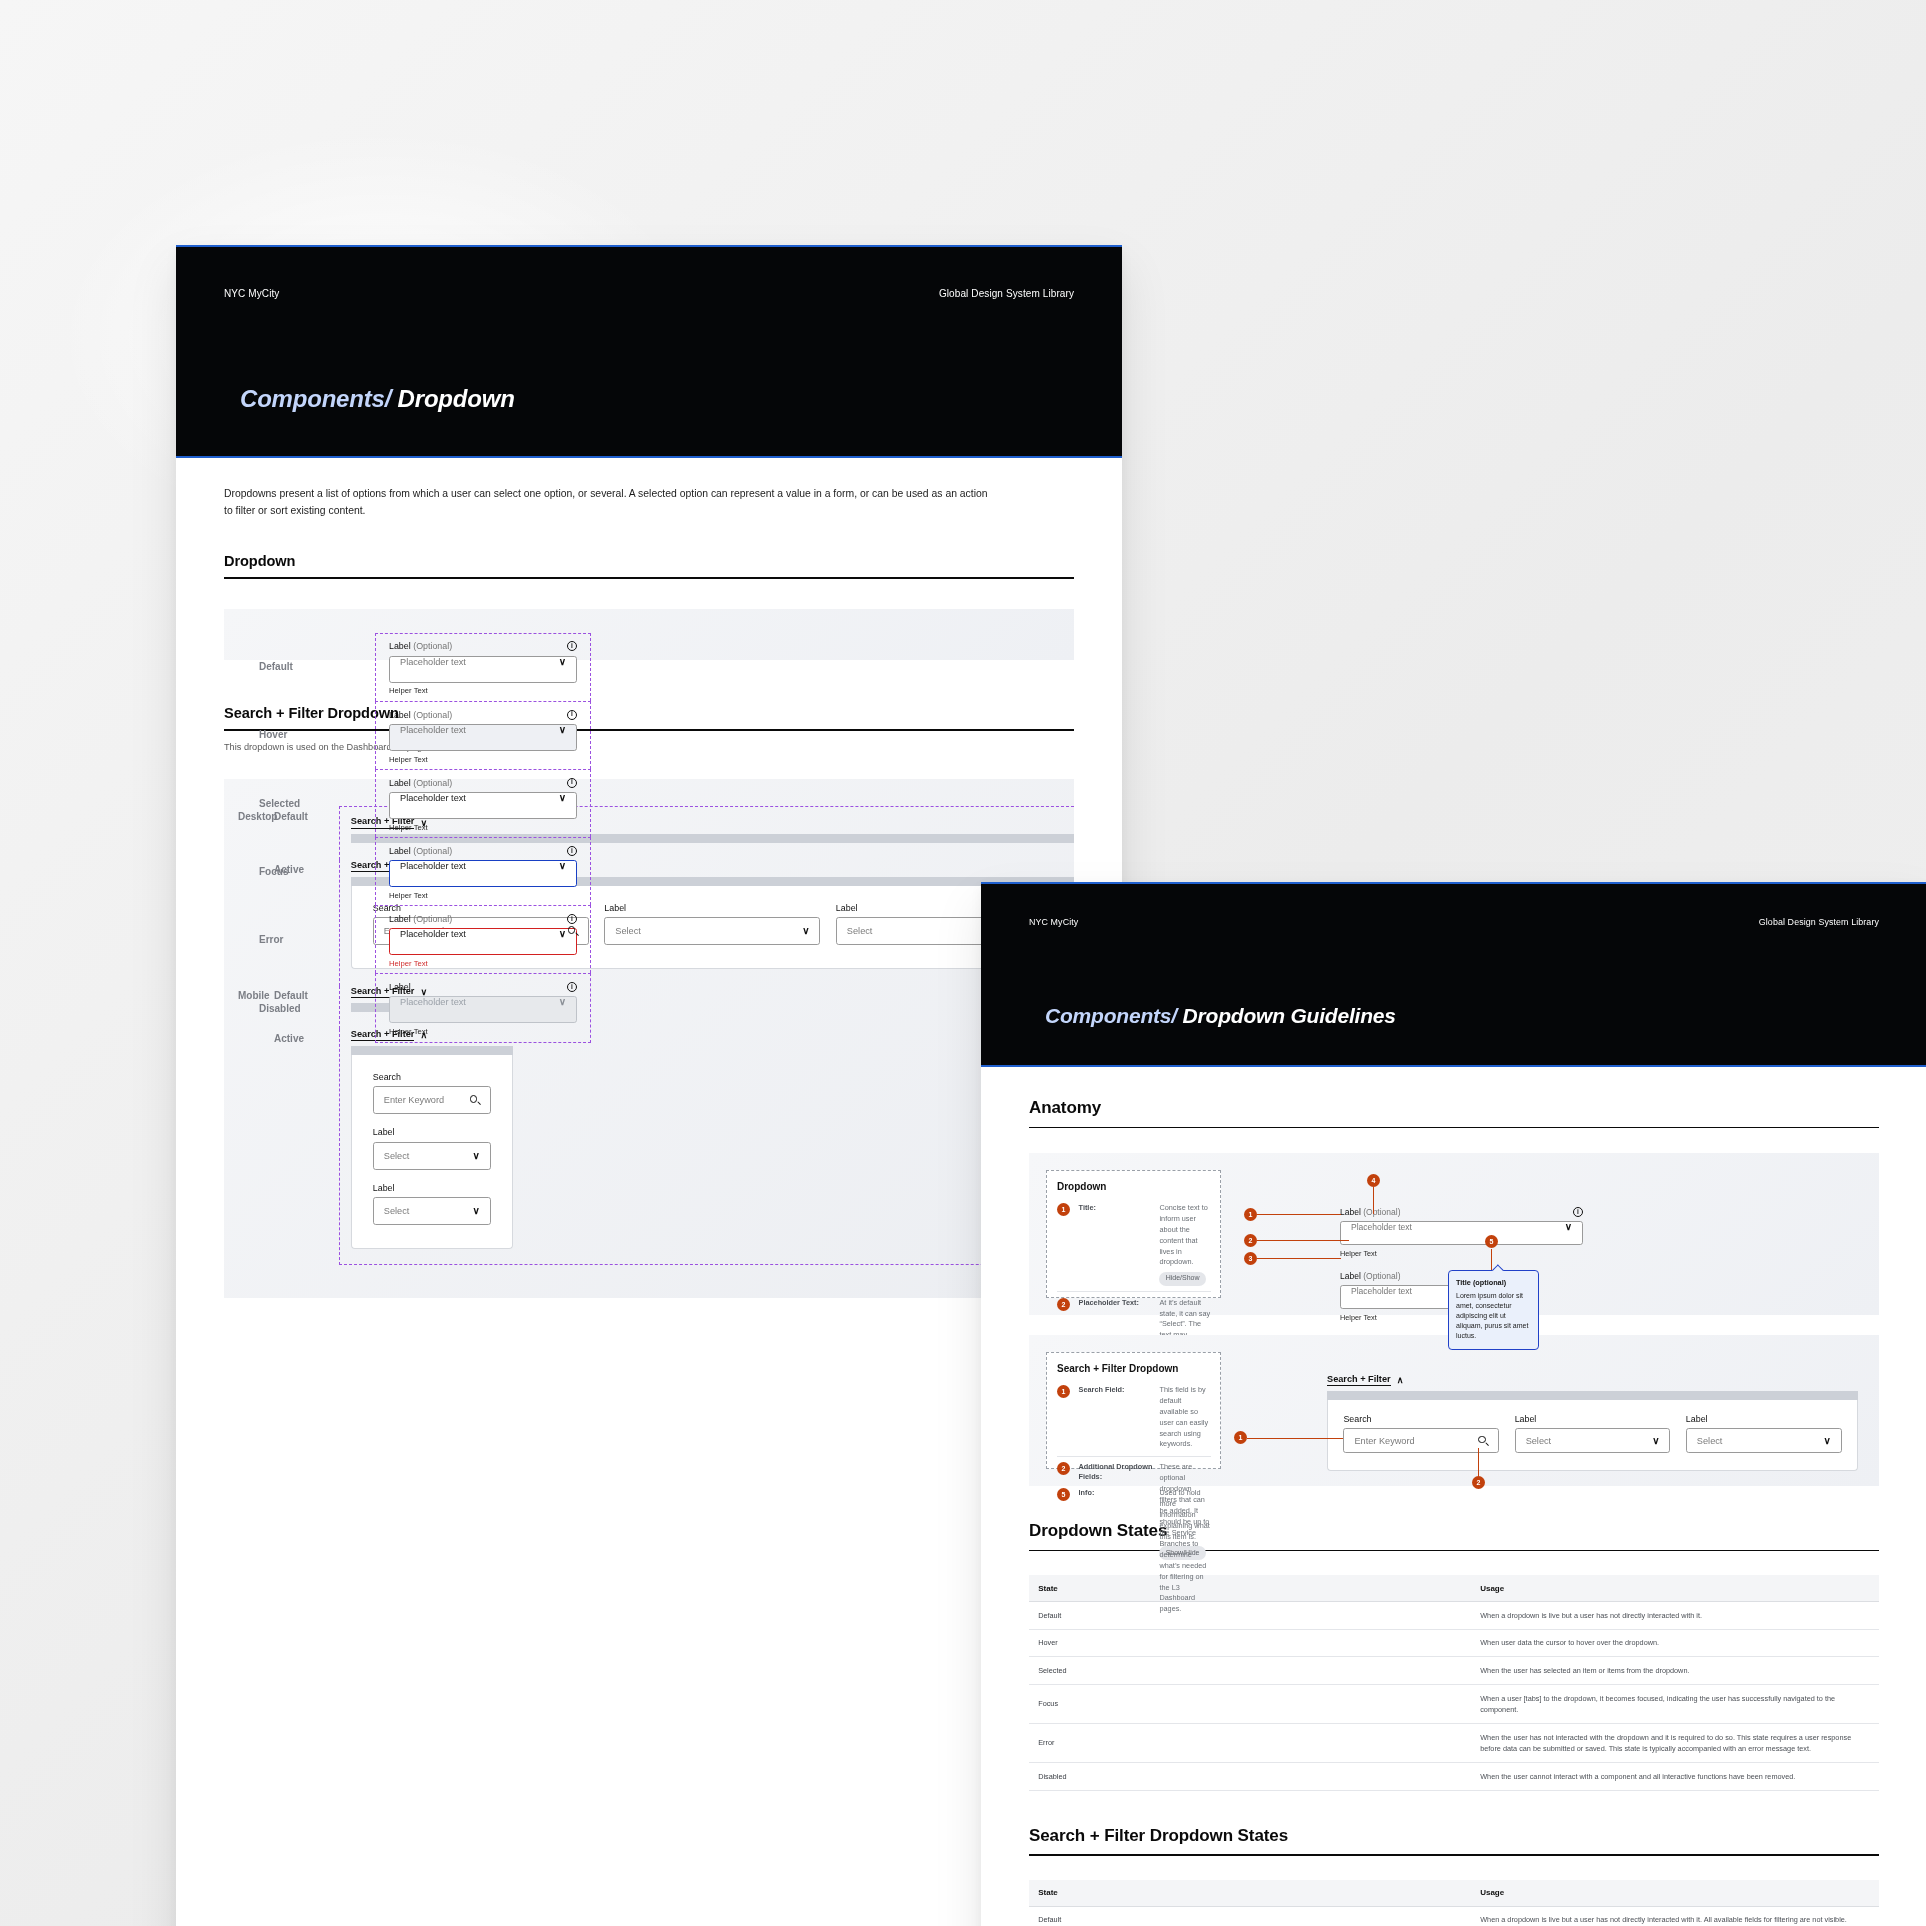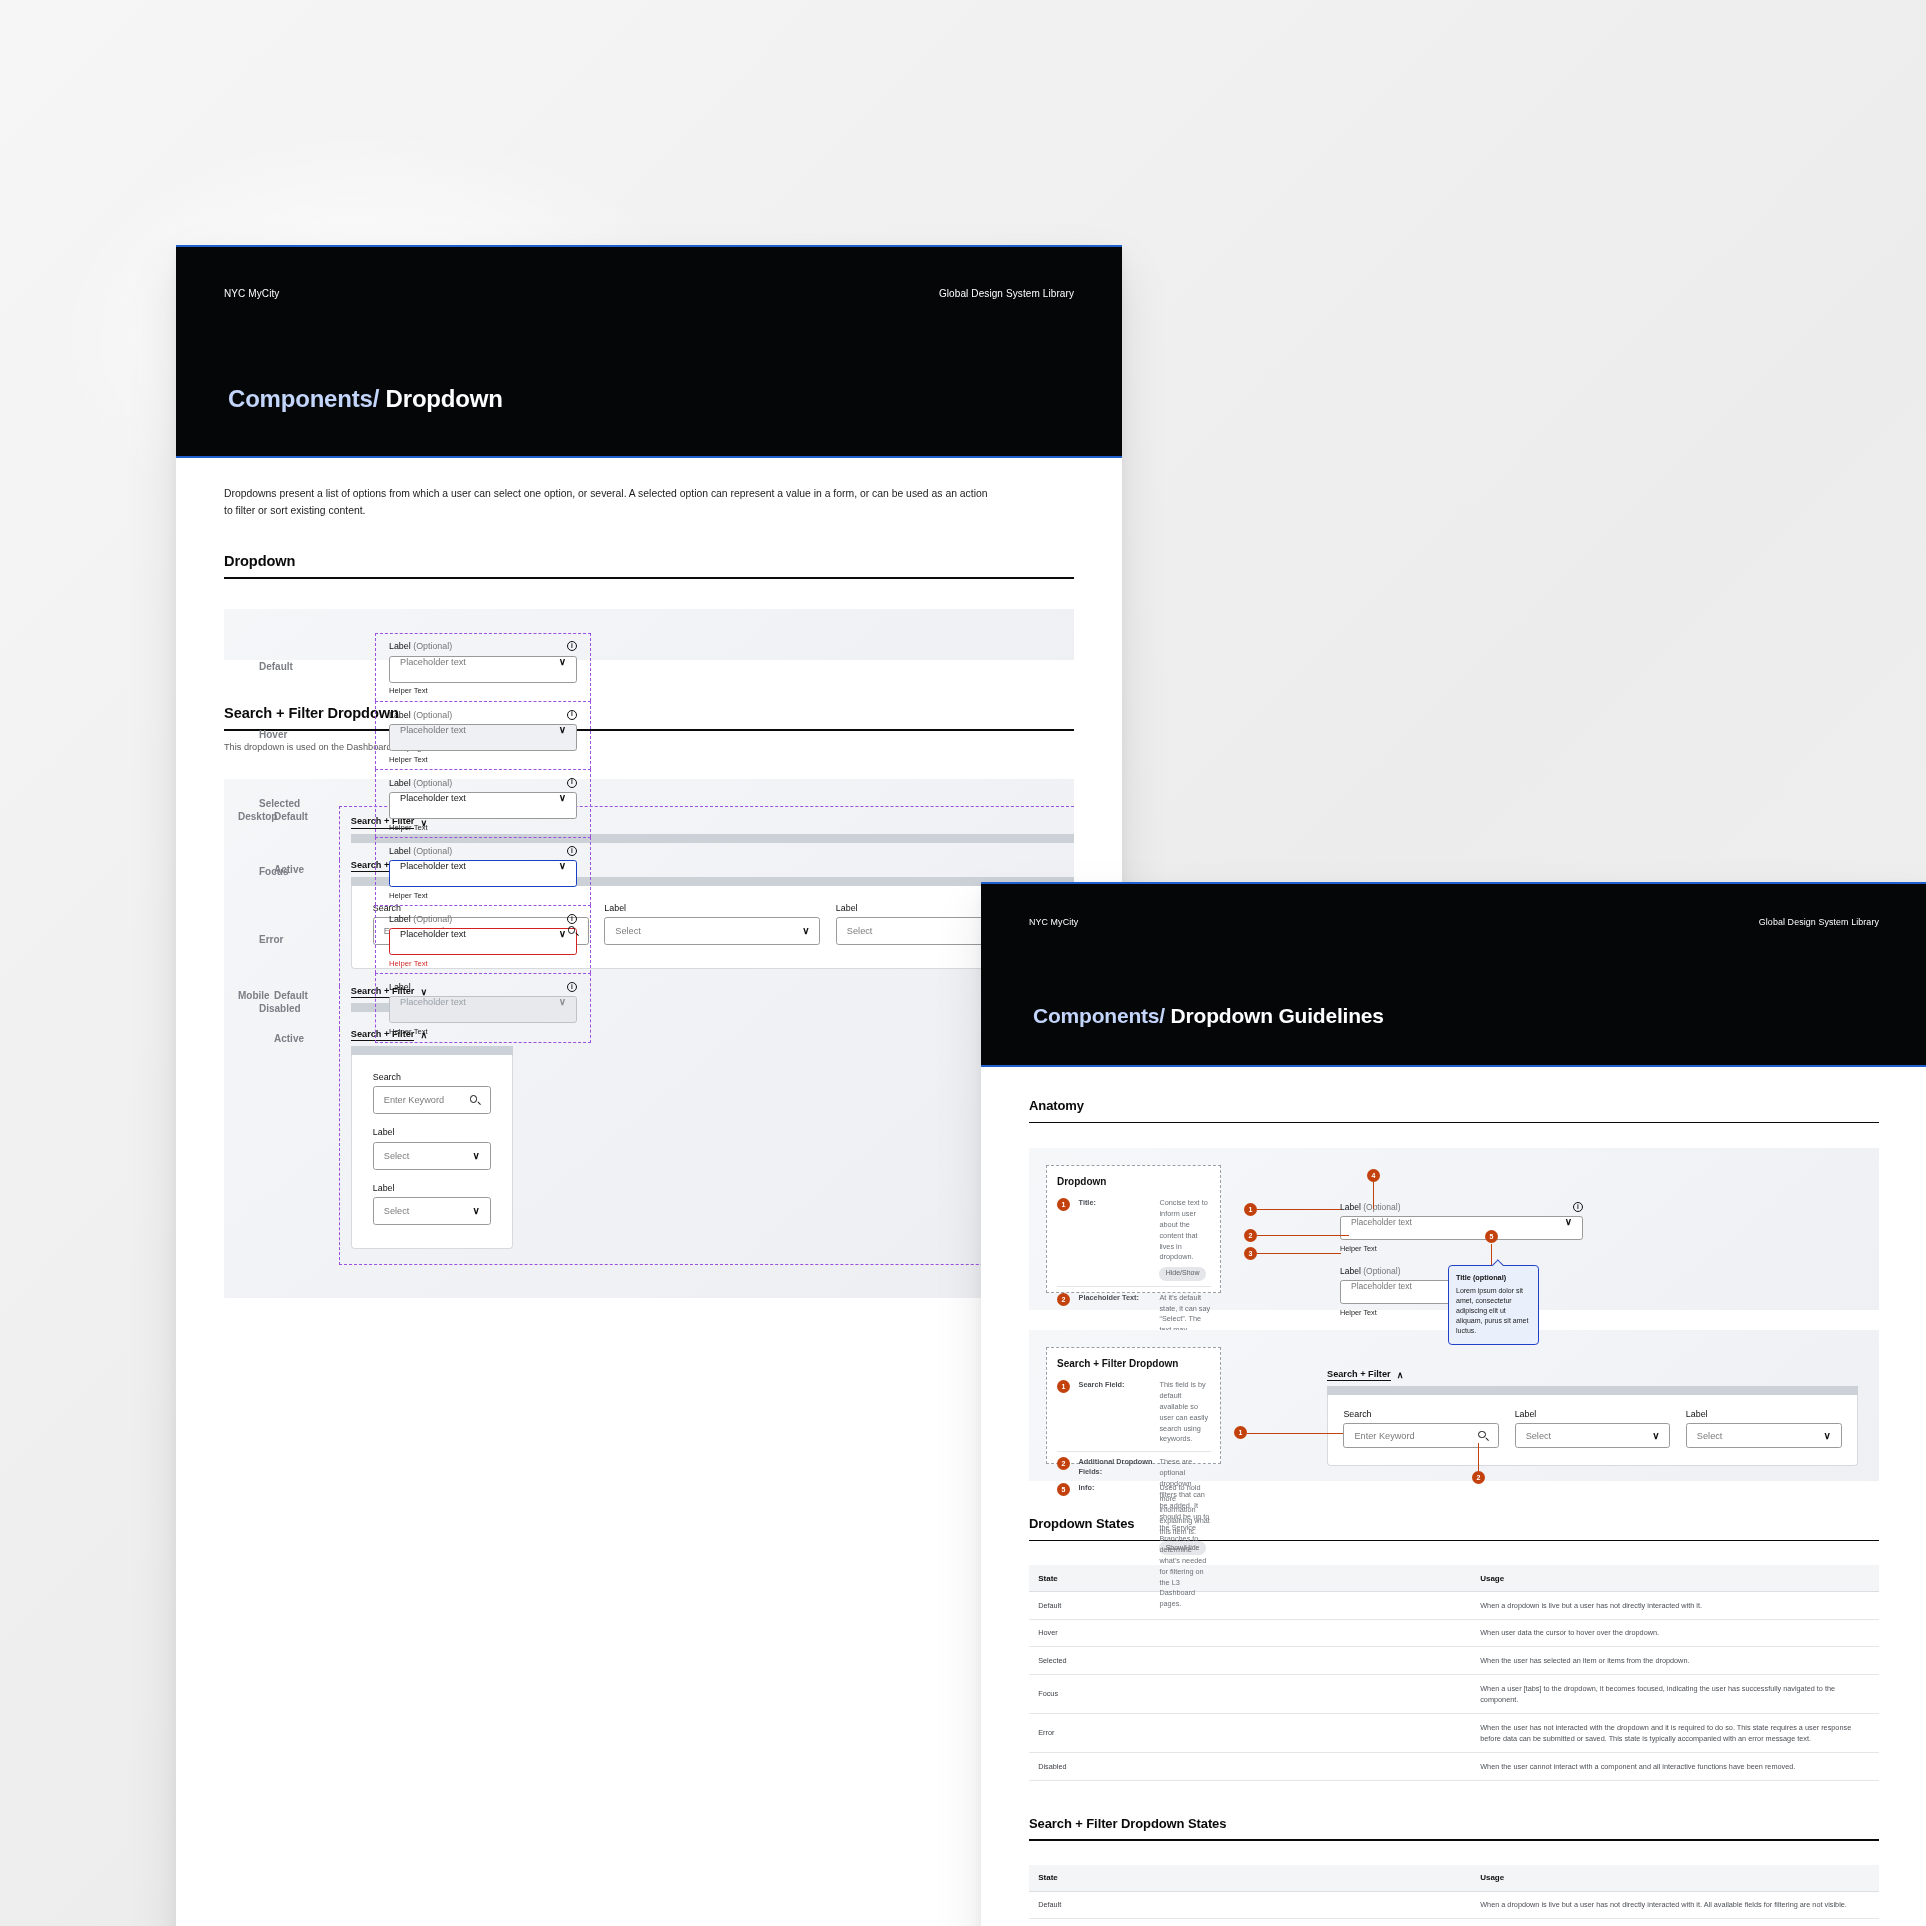--- a/index.html
+++ b/index.html
@@ -42,40 +42,41 @@
     display:flex; justify-content:space-between; align-items:center;
     padding:0 48px;
   }
   #page-one .hero-top{ height:50px; top:21.6px; }
   #page-two .hero-top{ height:46px; top:15.4px; }
   .hero-brand, .hero-lib{
     color:#ffffff; font-size:10px; letter-spacing:0.1px;
   }
   #page-two .hero-brand, #page-two .hero-lib{ font-size:8.9px; }
   .hero-title{
-    position:absolute; left:52px; bottom:43px;
+    position:absolute; left:64px; bottom:43px;
     font-size:24px; font-weight:700; color:#ffffff; letter-spacing:-0.2px;
     white-space:nowrap;
+    font-style:italic;
   }
   #page-two .hero-title{ font-size:21px; bottom:37px; }
   .hero-title .accent{ color:#c3d5fb; }
 
   
   .intro{
     padding:28px 48px 0 48px;
     font-size:10.4px; line-height:1.62; color:#1c1c1c; max-width:871px;
   }
 
   
   .section{ padding:0 48px; }
   .sec-head{
     font-size:14.6px; font-weight:700; color:#0a0a0a; letter-spacing:-0.1px;
     padding-bottom:8.5px;
   }
-  #page-two .sec-head{ font-size:13px;margin-top:6px; }
+  #page-two .sec-head{ font-size:17px;margin-top:6px; }
   .sec-rule{ height:1.5px; background:#0a0a0a; width:100%; }
   .sec-sub{
     font-size:9.2px; color:#5a5a5a; margin-top:11.6px;
   }
 
   
   .demo-block{
     margin-top:30px;
     background:linear-gradient(140deg,#f5f6f8 0%, #eef0f4 100%);
     position:relative;

